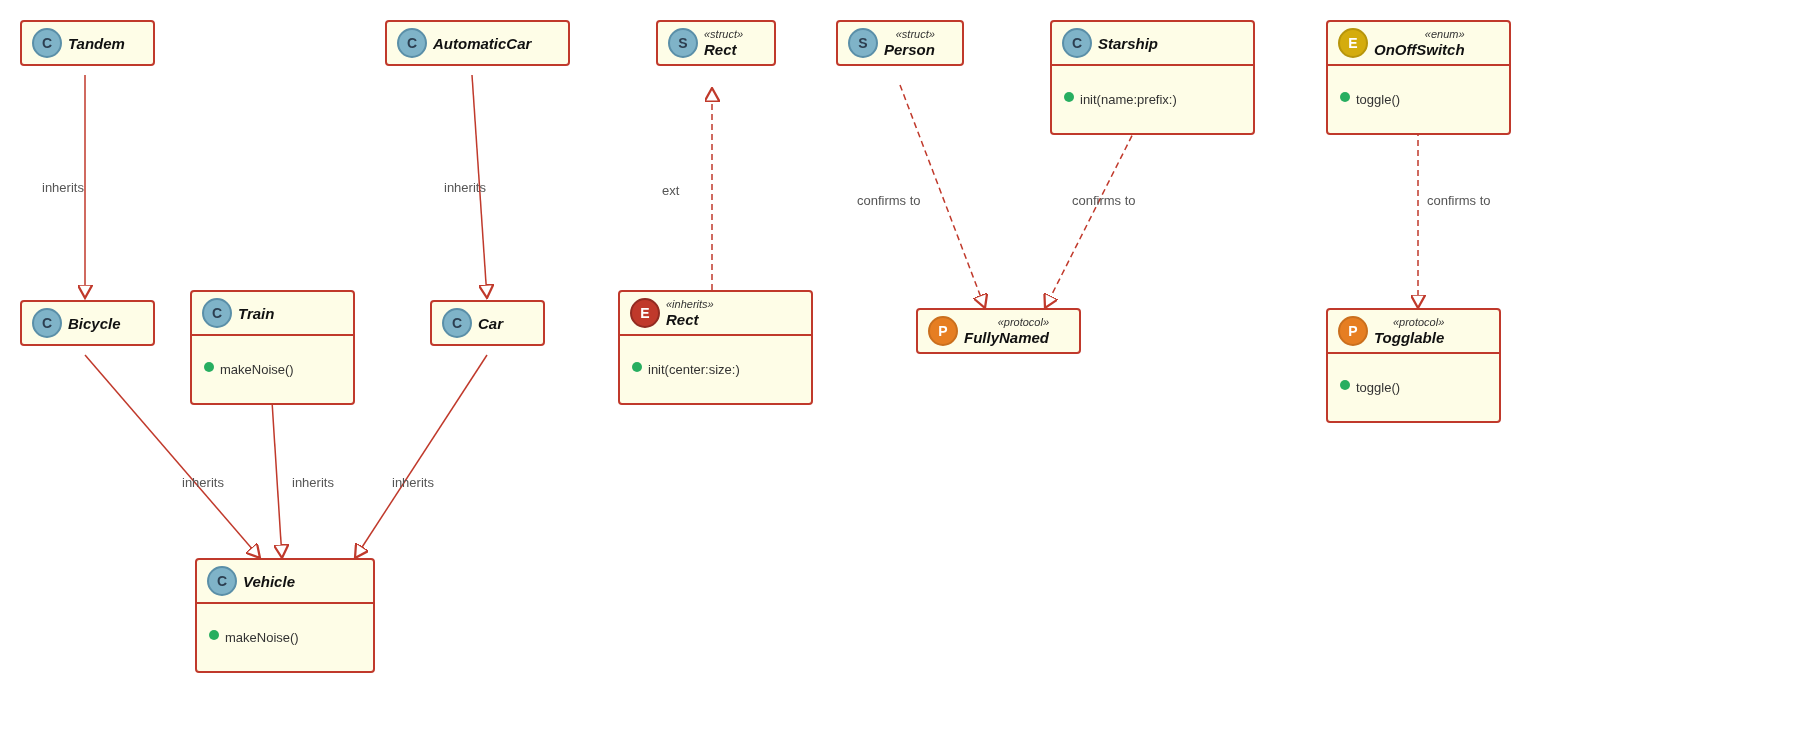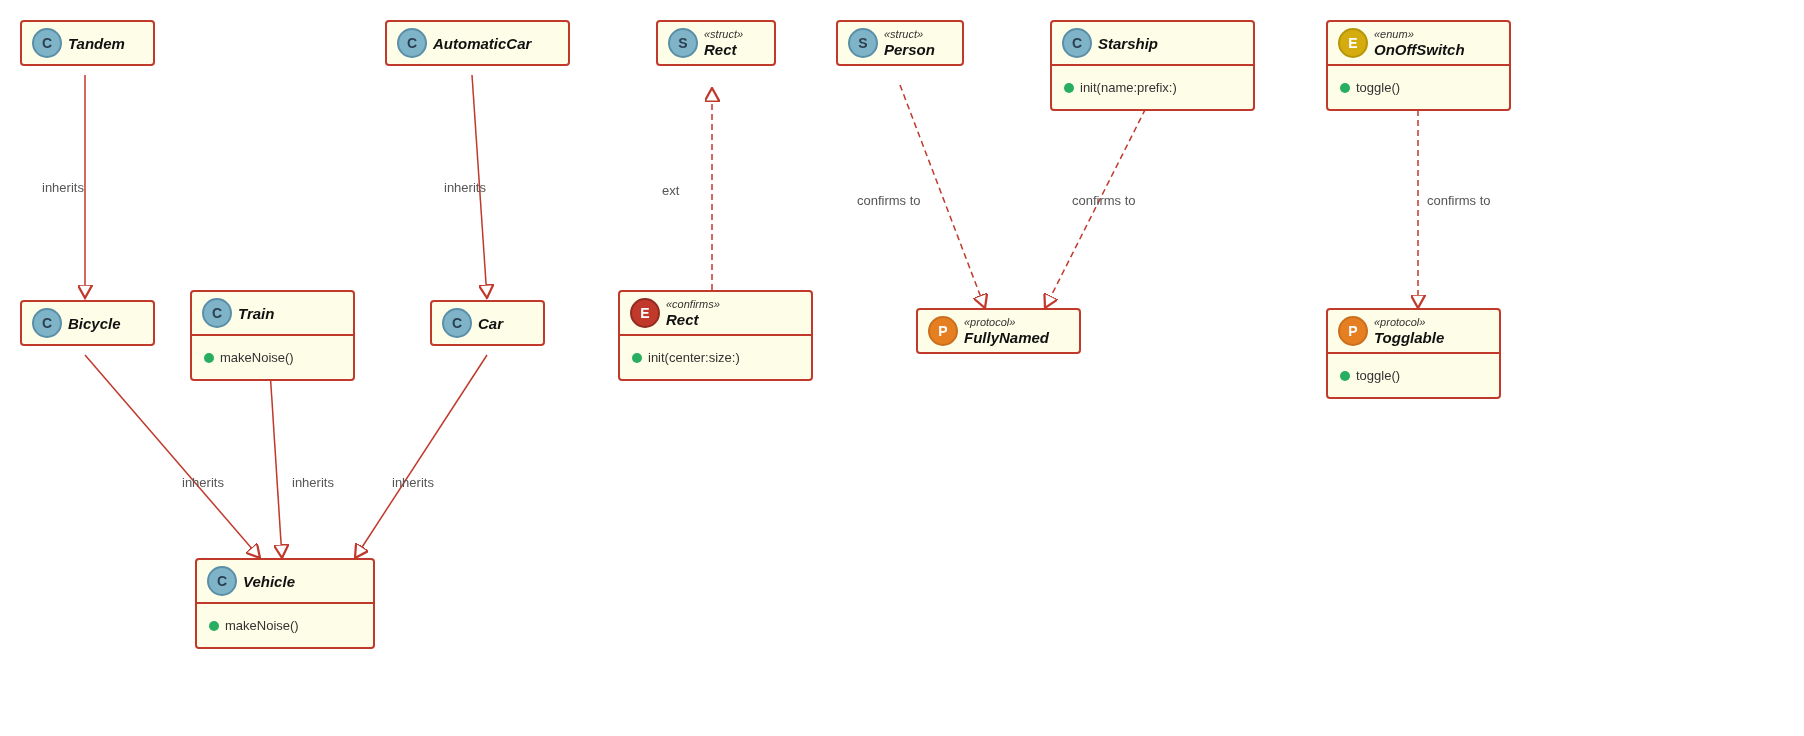--- a/index.html
+++ b/index.html
@@ -52,28 +52,29 @@
       font-weight: bold;
       color: #111;
       font-style: italic;
     }
 
     .uml-box-stereotype {
       font-size: 11px;
       font-style: italic;
       color: #333;
       line-height: 1.2;
+      text-align: right;
     }
 
     .uml-method {
       display: flex;
-      align-items: center;
+      align-items: flex-start;
       gap: 6px;
       font-size: 13px;
-      margin: 8px 0;
+      margin: 20px 0;
     }
 
     .method-dot {
       width: 10px;
       height: 10px;
       border-radius: 50%;
       background: #27ae60;
       flex-shrink: 0;
     }
 
@@ -212,21 +213,21 @@
           <div class="uml-box-title">Rect</div>
         </div>
       </div>
     </div>
   </div>
 
   <div class="uml-box" style="left:618px; top:290px; width:195px;">
     <div class="uml-box-header">
       <div class="type-icon type-e-ext">E</div>
       <div>
-        <div class="uml-box-stereotype">«confirms»</div>
+        <div class="uml-box-stereotype">«inherits»</div>
         <div class="uml-box-title">Rect</div>
       </div>
     </div>
     <div class="uml-box-body">
       <div class="uml-method">
         <div class="method-dot"></div>
         <span>init(center:size:)</span>
       </div>
     </div>
   </div>

